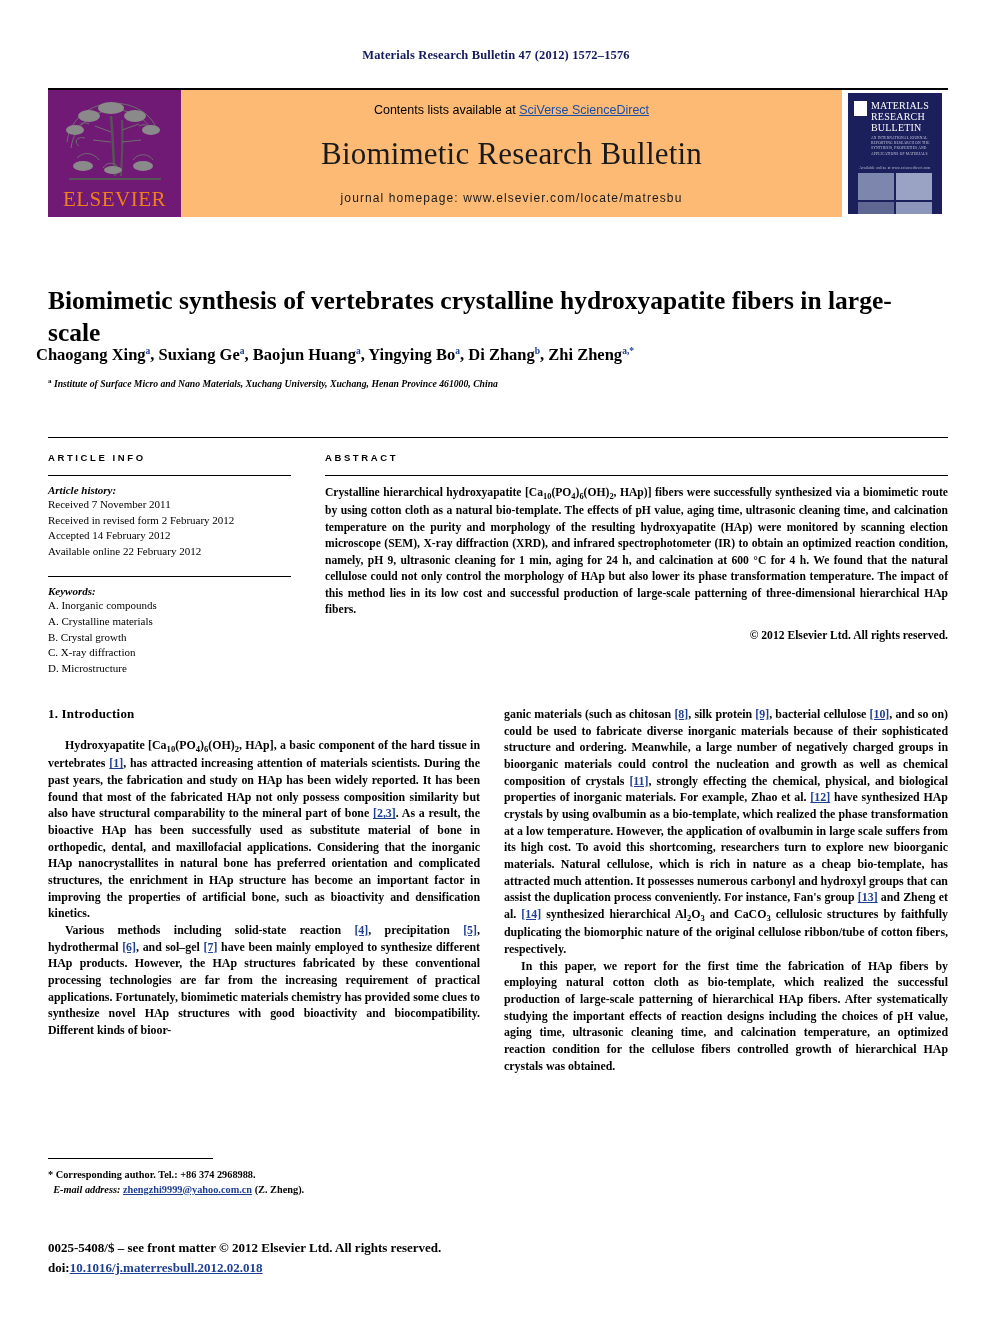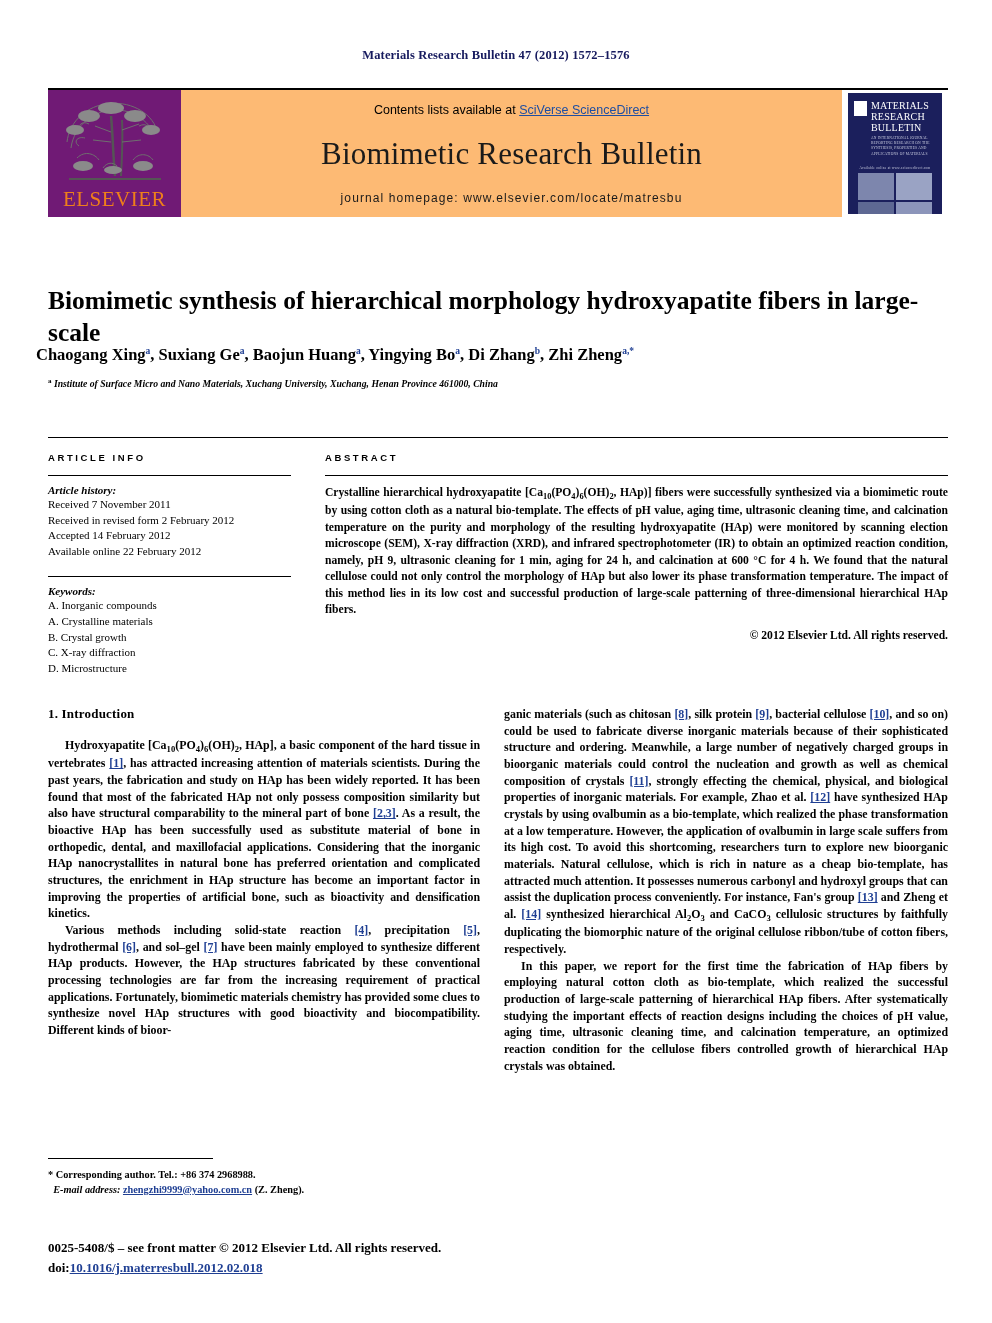--- a/index.html
+++ b/index.html
@@ -402,21 +402,21 @@
             <div class="cover-cell c3"></div>
             <div class="cover-cell c4"></div>
           </div>
 
         </div>
       </div>
 
     </div>
   </div>
 
-  <h1 class="title">Biomimetic synthesis of hierarchical morphology hydroxyapatite fibers in large-scale</h1>
+  <h1 class="title">Biomimetic synthesis of vertebrates crystalline hydroxyapatite fibers in large-scale</h1>
 
   <div class="authors">
     <span>Chaogang Xing</span><sup>a</sup>, <span>Suxiang Ge</span><sup>a</sup>, <span>Baojun Huang</span><sup>a</sup>, <span>Yingying Bo</span><sup>a</sup>, <span>Di Zhang</span><sup>b</sup>, <span>Zhi Zheng</span><sup>a,*</sup>
   </div>
 
   <div class="affils">
     <div><sup>a</sup> <span>Institute of Surface Micro and Nano Materials, Xuchang University, Xuchang, Henan Province 461000, China</span></div>
   </div>
 
   <div class="rule-top"></div>

